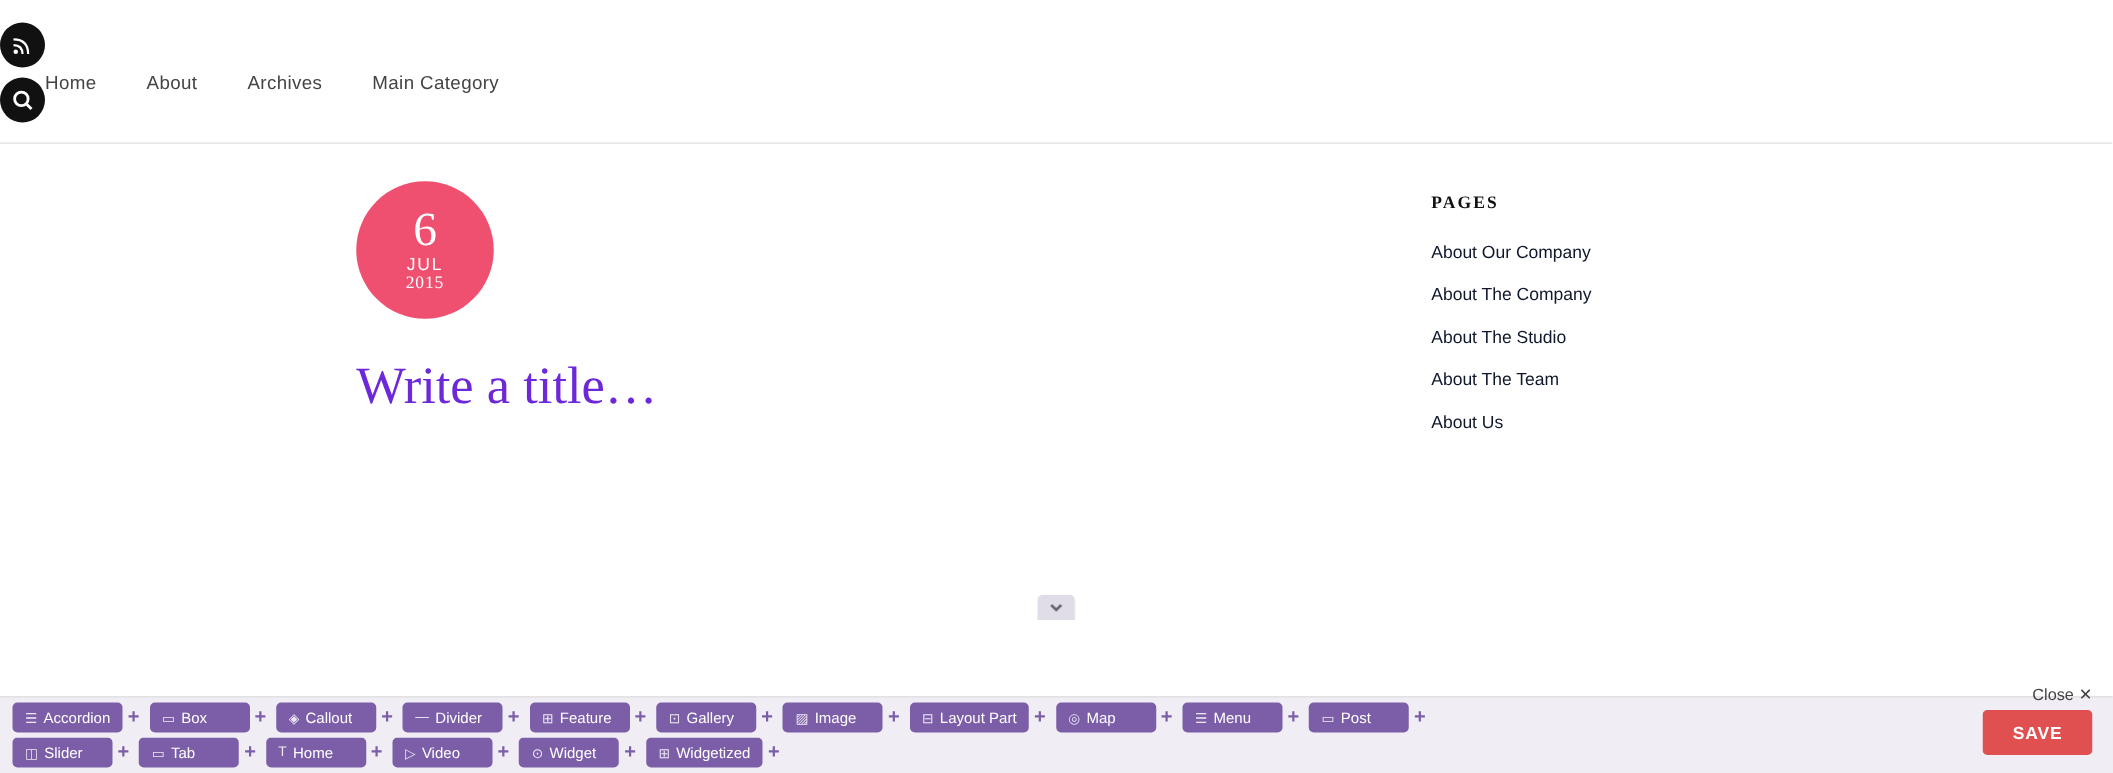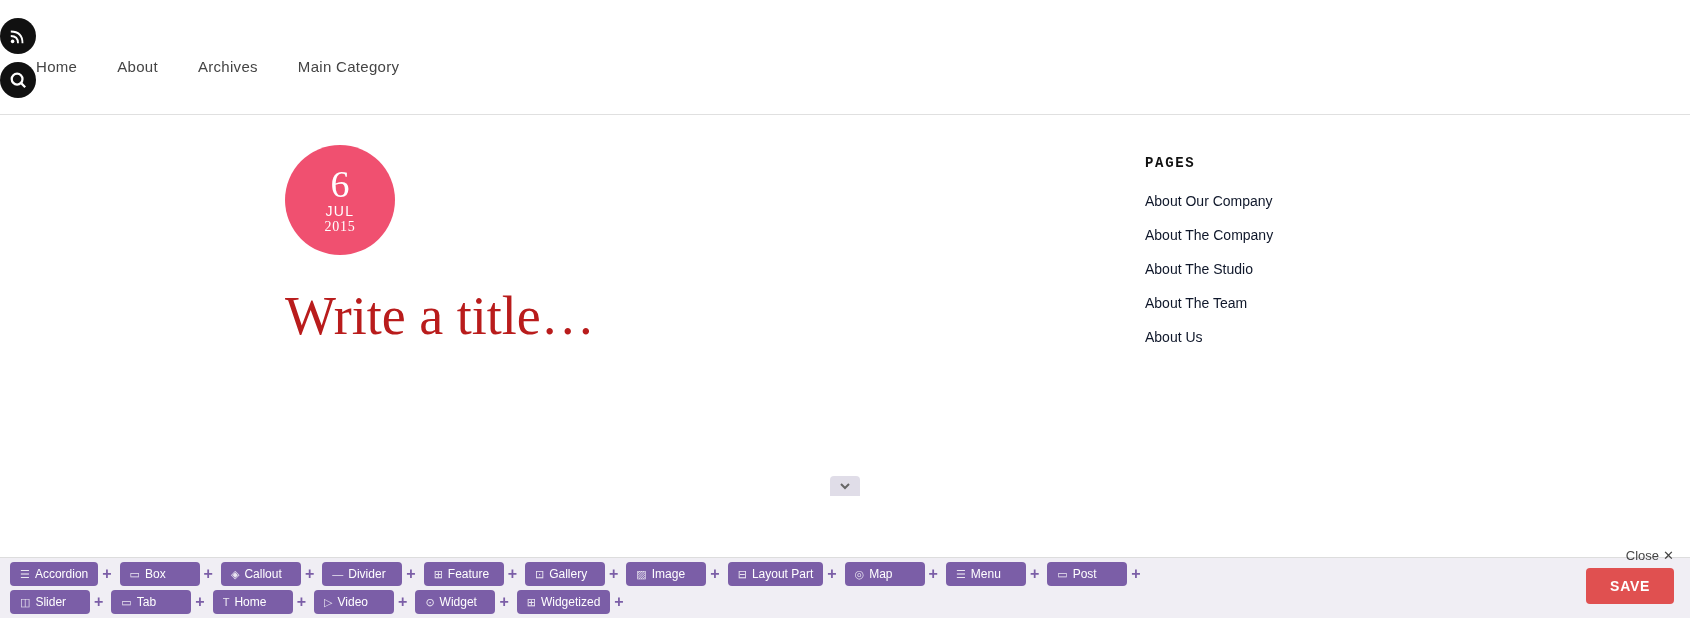--- a/index.html
+++ b/index.html
@@ -82,38 +82,38 @@
       font-family: Arial, sans-serif;
       letter-spacing: 0.1em;
       text-transform: uppercase;
     }
     .date-circle .year {
       font-size: 14px;
       font-family: Liberation Serif, serif;
       letter-spacing: 0.05em;
     }
     .post-title {
-      font-size: 54px;
+      font-size: 42px;
       font-family: Georgia, serif;
-      color: #b91c1c;
+      color: #6d28d9;
       font-weight: normal;
     }
 
     
     .sidebar {
       width: 260px;
       padding-top: 10px;
     }
     .sidebar-heading {
       font-size: 14px;
       font-weight: bold;
       letter-spacing: 0.12em;
       color: #111;
       margin-bottom: 22px;
-      font-family: Liberation Mono, monospace;
+      font-family: Liberation Serif, serif;
     }
     .sidebar-link {
       display: block;
       font-size: 14px;
       color: #0f172a;
       font-family: Arial, sans-serif;
       margin-bottom: 18px;
       cursor: pointer;
       text-decoration: none;
     }

